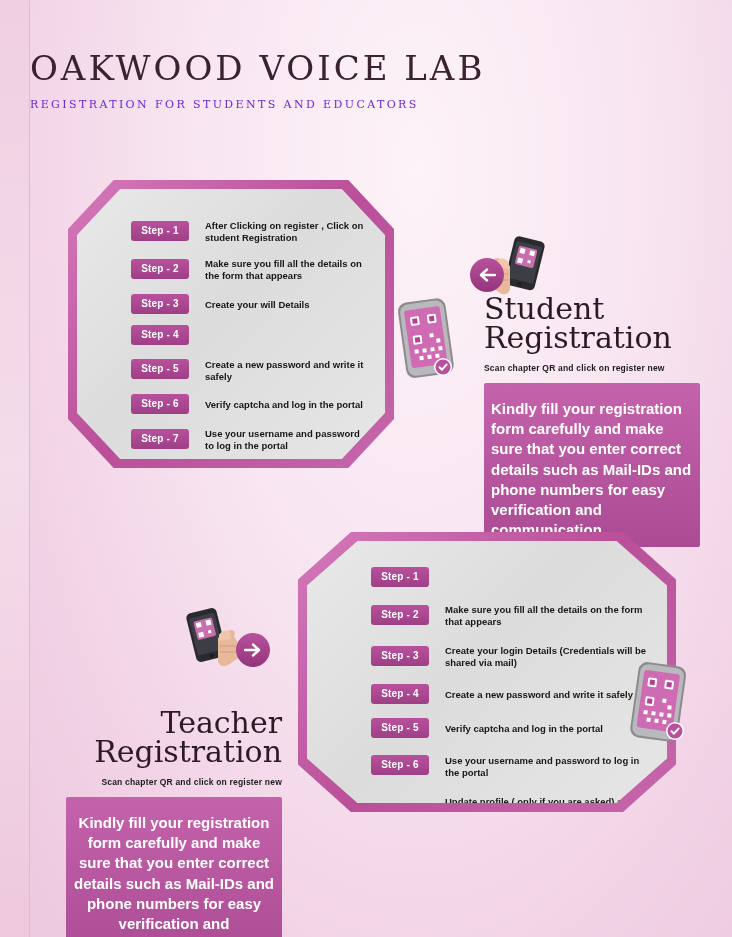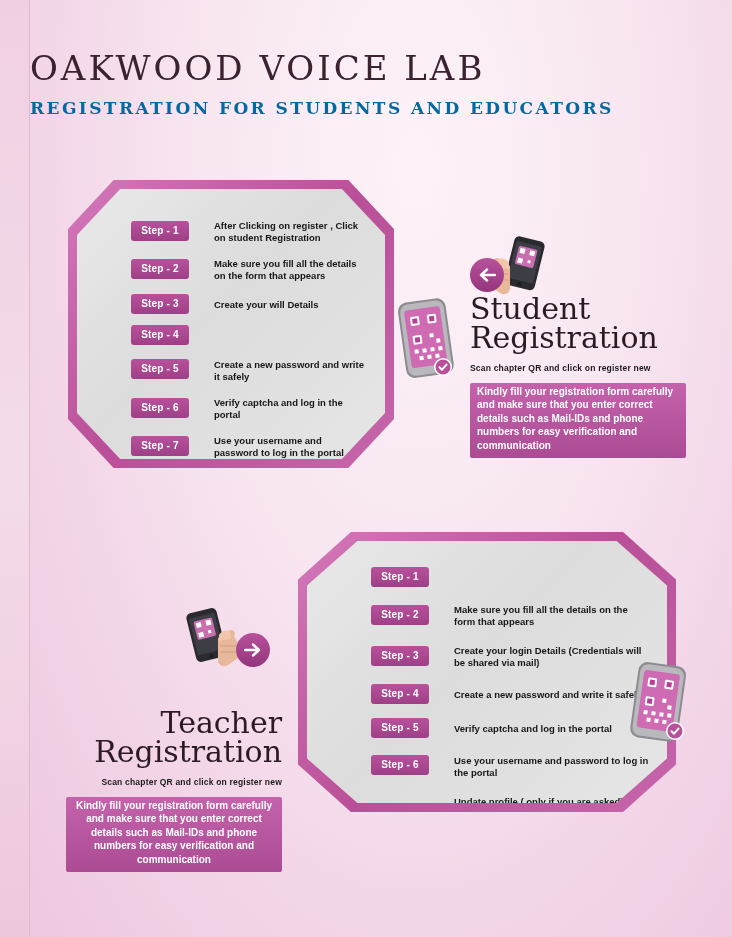--- a/index.html
+++ b/index.html
@@ -37,24 +37,24 @@
     font-family: "DejaVu Serif", serif;
     font-size: 34px;
     letter-spacing: 3px;
     color: #3a2230;
     font-weight: 400;
     white-space: nowrap;
   }
   .header-sub {
     margin-top: 10px;
     font-family: "DejaVu Serif", serif;
-    font-size: 17px;
+    font-size: 11px;
     letter-spacing: 2.4px;
-    color: #0369a1;
-    font-weight: 700;
+    color: #6d28d9;
+    font-weight: 400;
   }
 
   
   .octagon {
     position: absolute;
     background: #c35fa8;
     background: linear-gradient(135deg, #d479ba 0%, #b94f98 50%, #c767ab 100%);
     -webkit-clip-path: polygon(14% 0%, 86% 0%, 100% 17%, 100% 83%, 86% 100%, 14% 100%, 0% 83%, 0% 17%);
     clip-path: polygon(14% 0%, 86% 0%, 100% 17%, 100% 83%, 86% 100%, 14% 100%, 0% 83%, 0% 17%);
     padding: 9px;
@@ -85,21 +85,21 @@
     text-align: center;
     background: linear-gradient(180deg, #b8519c 0%, #9e3f86 100%);
     color: #ffffff;
     font-size: 10px;
     font-weight: bold;
     padding: 4px 0 5px 0;
     border-radius: 3px;
     letter-spacing: 0.2px;
   }
   .step-text {
-    margin-left: 25px;
+    margin-left: 16px;
     color: #171717;
     font-size: 9.5px;
     font-weight: bold;
     line-height: 1.28;
     padding-top: 3px;
     max-width: 270px;
   }
 
   
   .side-block { position: absolute; }
@@ -114,24 +114,24 @@
     font-size: 8.5px;
     font-weight: bold;
     color: #1b1b1b;
     margin-top: 10px;
     letter-spacing: 0.2px;
   }
   .note-box {
     margin-top: 10px;
     background: linear-gradient(180deg, #c463ab 0%, #ab4b93 100%);
     color: #ffffff;
-    font-size: 10px;
+    font-size: 15px;
     font-weight: bold;
     line-height: 1.35;
-    padding: 2px 7px 6px 7px;
+    padding: 16px 7px 6px 7px;
     border-radius: 2px;
     max-width: 216px;
   }
 
   
   .circle-arrow {
     position: absolute;
     width: 34px; height: 34px;
     border-radius: 50%;
     background: linear-gradient(180deg, #b8519c 0%, #94357c 100%);
@@ -248,21 +248,21 @@
     <path d="M8 44 L24 44" stroke="#d8a186" stroke-width="1.2" fill="none"></path>
   </svg>
 </div>
 
 <div class="circle-arrow" style="left:470px; top:258px;">
   <svg width="18" height="14" viewBox="0 0 18 14">
     <path d="M17 7 L4 7 M9 1.5 L3 7 L9 12.5" stroke="#ffffff" stroke-width="2.4" fill="none" stroke-linecap="round" stroke-linejoin="round"></path>
   </svg>
 </div>
 
-<div class="side-block" style="left:470px; top:294px; width:224px;">
+<div class="side-block" style="left:484px; top:294px; width:224px;">
   <div class="side-title">Student</div>
   <div class="side-title">Registration</div>
   <div class="side-sub">Scan chapter QR and click on register new</div>
   <div class="note-box">Kindly fill your registration form carefully and make sure that you enter correct details such as Mail-IDs and phone numbers for easy verification and communication</div>
 </div>
 
 <div class="octagon" style="left:298px; top:532px; width:378px; height:280px;">
   <div class="octagon-inner">
     <div class="steps" style="top:26px; left:36px; right:18px;">
 

